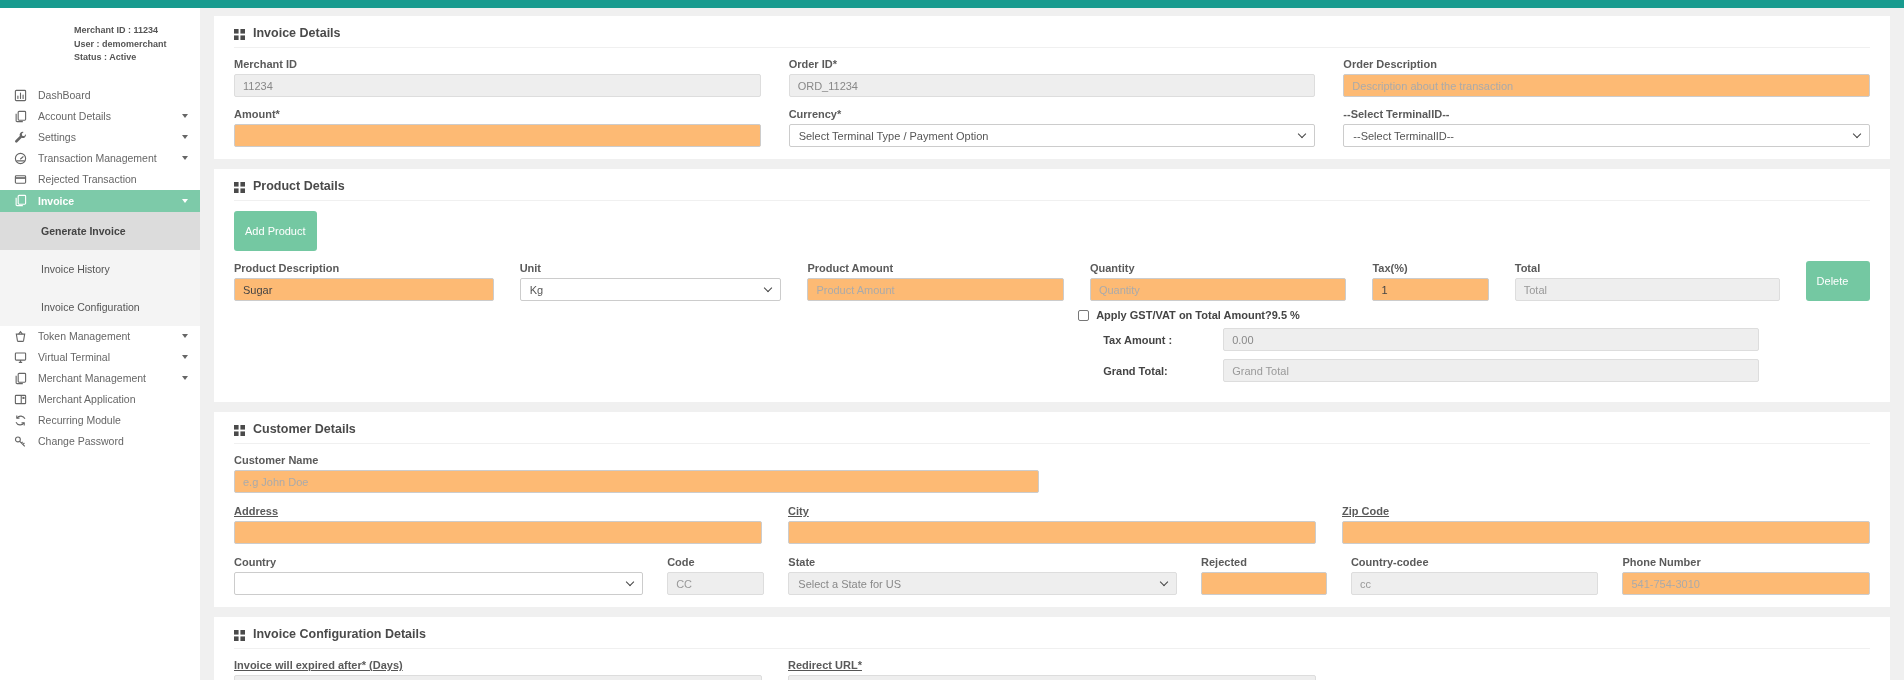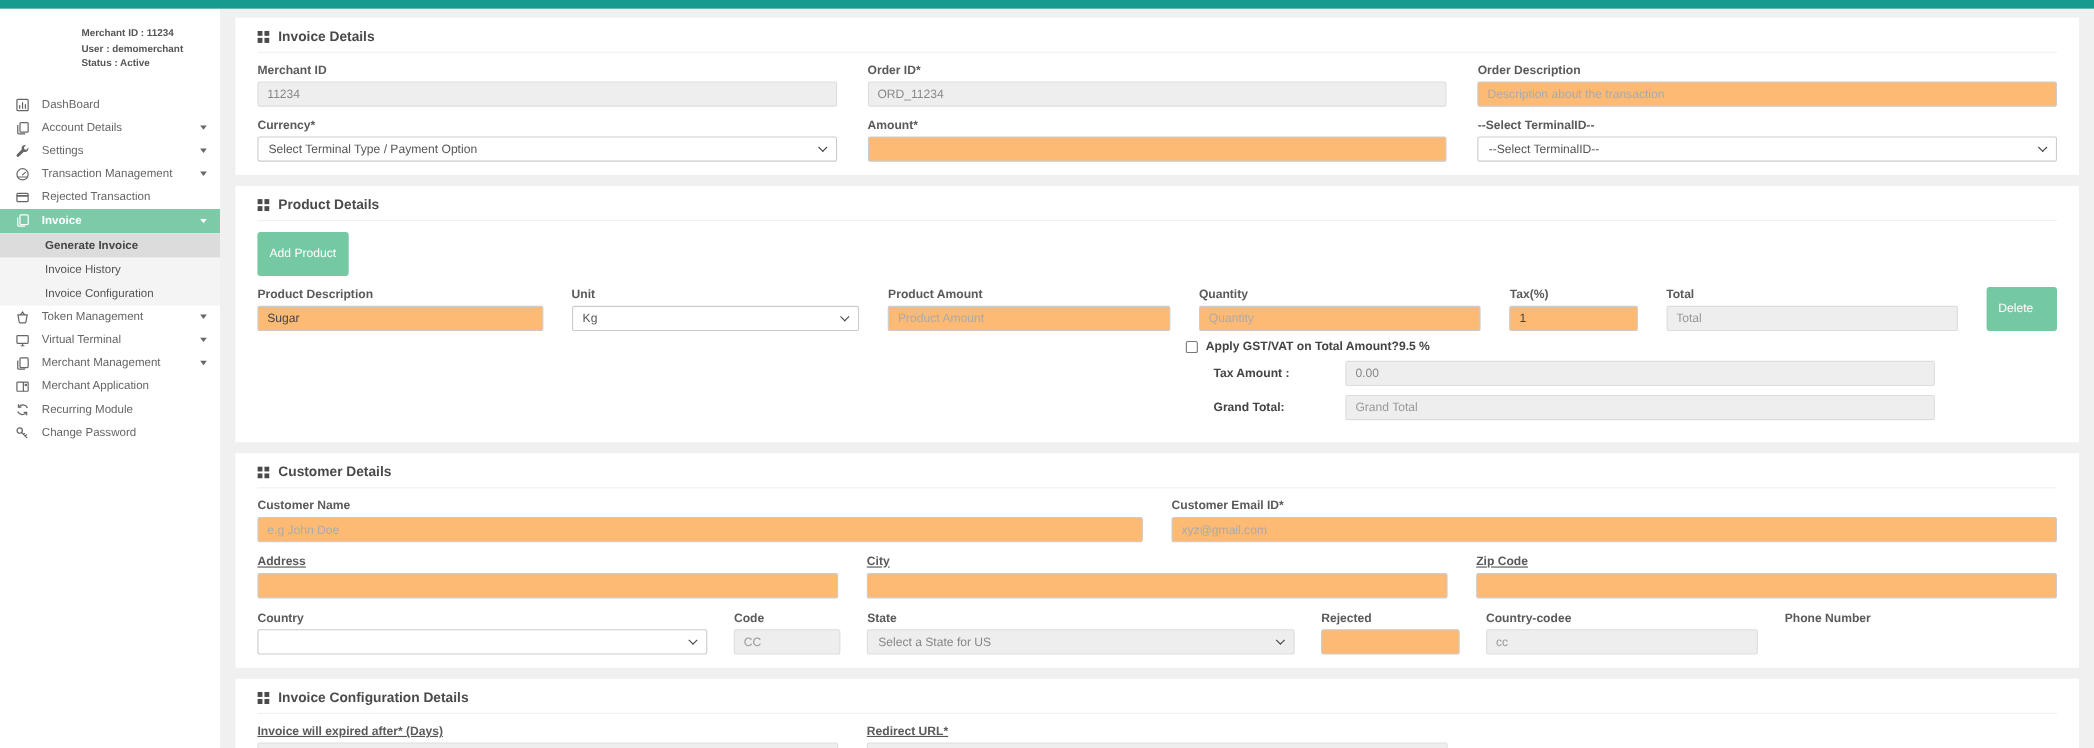--- a/index.html
+++ b/index.html
@@ -13,27 +13,27 @@
   .sidebar { width:200px; background:#fff; height:100%; flex-shrink:0; }
   .merchant-info { margin:16px 6px 20px 74px; font-size:9px; font-weight:700; color:#555; line-height:1.5; }
   .nav-item { display:flex; align-items:center; gap:11px; height:21px; padding:0 12px 0 14px;
               font-size:10.5px; color:#666; cursor:pointer; }
   .nav-item svg { flex-shrink:0; }
   .nav-caret { width:0; height:0; border-left:3.5px solid transparent; border-right:3.5px solid transparent;
                border-top:4px solid #666; margin-left:auto; }
   .nav-item.active { background:#7dcaa9; color:#fff; font-weight:700; height:22px; }
   .nav-item.active .nav-caret { border-top-color:#fff; }
   .submenu { background:#f4f4f4; }
-  .sub-item { display:flex; align-items:center; height:22px; padding-left:41px; font-size:10.5px; color:#555; cursor:pointer; }
+  .sub-item { display:flex; align-items:center; height:38px; padding-left:41px; font-size:10.5px; color:#555; cursor:pointer; }
   .sub-item.selected { background:#dcdcdc; font-weight:700; color:#444; }
 
   
   .main { flex:1; background:#f0f0f0; padding-top:8px; overflow:hidden; }
   .card { background:#fff; margin:0 14px 10px 14px; padding:10px 20px 12px 20px; }
-  .card-header { display:flex; align-items:center; gap:8px; font-size:12.5px; font-weight:700; color:#4a4a4a;
+  .card-header { display:flex; align-items:flex-end; gap:8px; font-size:12.5px; font-weight:700; color:#4a4a4a;
                  padding-bottom:7px; border-bottom:1px solid #f0f0f0; margin-bottom:10px; }
 
   .flabel { display:block; font-size:11px; font-weight:700; color:#5a5a5a; margin-bottom:4px; }
   .finput { display:block; width:100%; height:23px; border:1px solid #ccc; border-radius:2px;
             padding:0 8px; font-size:11px; color:#444; font-family:"Liberation Sans",sans-serif; background:#fdba74; }
   .finput::placeholder { color:#aaa; }
   .finput.disabled { background:#eee; border-color:#ddd; color:#888; }
   .finput.disabled::placeholder { color:#999; }
   .select { display:flex; align-items:center; justify-content:space-between; height:23px; border:1px solid #ccc;
             border-radius:2px; padding:0 9px; font-size:11px; color:#555; background:#fff; cursor:pointer; }
@@ -219,29 +219,29 @@
         </div>
         <div class="field">
           <label class="flabel">Order ID*</label>
           <input class="finput disabled" readonly="" value="ORD_11234" style="">
         </div>
         <div class="field">
           <label class="flabel">Order Description</label>
           <input class="finput" placeholder="Description about the transaction" style="">
         </div>
         <div class="field">
+          <label class="flabel">Amount*</label>
+          <input class="finput" style="">
+        </div>
+        <div class="field">
           <label class="flabel">Currency*</label>
           <div class="select">
             <span>Select Terminal Type / Payment Option</span>
             <span class="caret"></span>
           </div>
-        </div>
-        <div class="field">
-          <label class="flabel">Amount*</label>
-          <input class="finput" style="">
         </div>
         <div class="field">
           <label class="flabel">--Select TerminalID--</label>
           <div class="select">
             <span>--Select TerminalID--</span>
             <span class="caret"></span>
           </div>
         </div>
       </div>
     </div>
@@ -312,24 +312,20 @@
             <rect y="7" width="5" height="5"></rect>
             <rect x="7" y="7" width="5" height="5"></rect>
           </svg>
         <span>Customer Details</span>
       </div>
       <div class="grid-2 mb12">
         <div class="field">
           <label class="flabel">Customer Name</label>
           <input class="finput" placeholder="e.g John Doe" style="">
         </div>
-        <div class="field">
-          <label class="flabel">Customer Email ID*</label>
-          <input class="finput" placeholder="xyz@gmail.com" style="">
-        </div>
       </div>
       <div class="grid-3c mb12">
         <div class="field">
           <label class="flabel">Address</label>
           <input class="finput" style="">
         </div>
         <div class="field">
           <label class="flabel">City</label>
           <input class="finput" style="">
         </div>
@@ -360,20 +356,21 @@
         <div class="field">
           <label class="flabel">Rejected</label>
           <input class="finput" style="">
         </div>
         <div class="field">
           <label class="flabel">Country-codee</label>
           <input class="finput disabled" readonly="" placeholder="cc" style="">
         </div>
         <div class="field">
           <label class="flabel">Phone Number</label>
+          <input class="finput" placeholder="541-754-3010" style="">
         </div>
       </div>
     </div>
 
     <div class="card">
       <div class="card-header">
         <svg width="11" height="11" viewBox="0 0 12 12" fill="#4a4a4a">
             <rect width="5" height="5"></rect>
             <rect x="7" width="5" height="5"></rect>
             <rect y="7" width="5" height="5"></rect>

